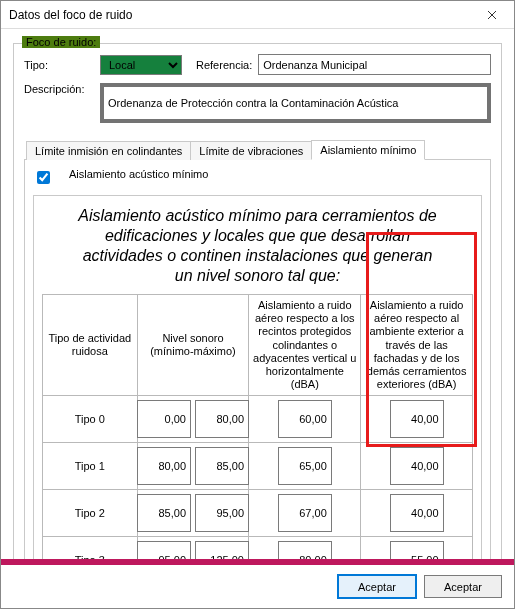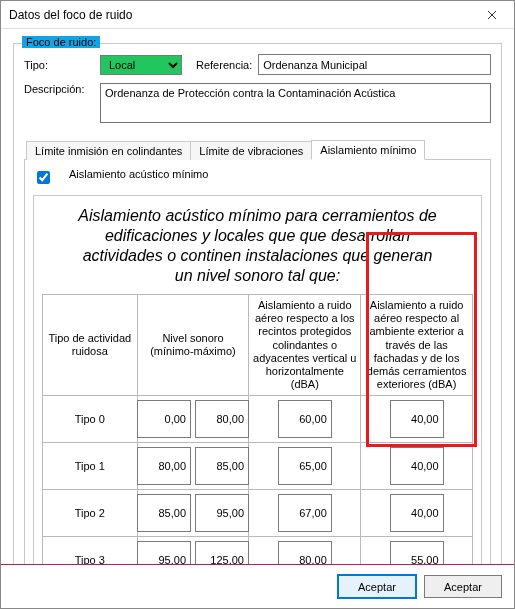--- a/index.html
+++ b/index.html
@@ -39,51 +39,51 @@
   }
   .groupbox {
     border: 1px solid #c9c9c9;
     padding: 10px 10px 10px 10px;
     position: relative;
     margin-top: 6px;
   }
   .groupbox .legend {
     position: absolute;
     top: -8px; left: 8px;
-    background: #0ea5e9;
+    background: #4d7c0f;
     padding: 0 4px;
     font-size: 11px;
   }
   .row {
     display: flex;
     align-items: center;
     margin-bottom: 8px;
     gap: 6px;
   }
   .lbl { width: 70px; }
   select.win {
     height: 20px;
     border: 1px solid #7a7a7a;
-    background: #22c55e;
+    background: #15803d;
     font: inherit;
     padding: 1px 4px;
     width: 82px;
   }
   input.win-text {
     height: 21px;
     border: 1px solid #7a7a7a;
     background: #fff;
     font: inherit;
     padding: 1px 4px;
   }
   textarea.win-text {
-    border: 1px solid #737373;
-    background: #fff;
-    font: inherit;
-    padding: 3px 4px;
+    border: 4px solid #737373;
+    background: #fff;
+    font: inherit;
+    padding: 10px 4px;
     resize: none;
     overflow-y: scroll;
   }
   .tabs-wrap { margin-top: 16px; }
   .tabs {
     display: flex;
     align-items: flex-end;
     padding-left: 2px;
   }
   .tab {
@@ -147,21 +147,21 @@
     font: inherit;
     background:#fff;
   }
   .cell-pair { display: flex; gap: 4px; justify-content: center; }
   .red-overlay {
     position: absolute;
     border: 3px solid #e71b1b;
     pointer-events: none;
   }
   .footer {
-    border-top: 1px solid #be185d;
+    border-top: 6px solid #be185d;
     padding: 10px 12px;
     display: flex;
     justify-content: flex-end;
     gap: 8px;
   }
   button.win-btn {
     min-width: 78px;
     height: 23px;
     border: 1px solid #7a7a7a;
     background: #efefef;

